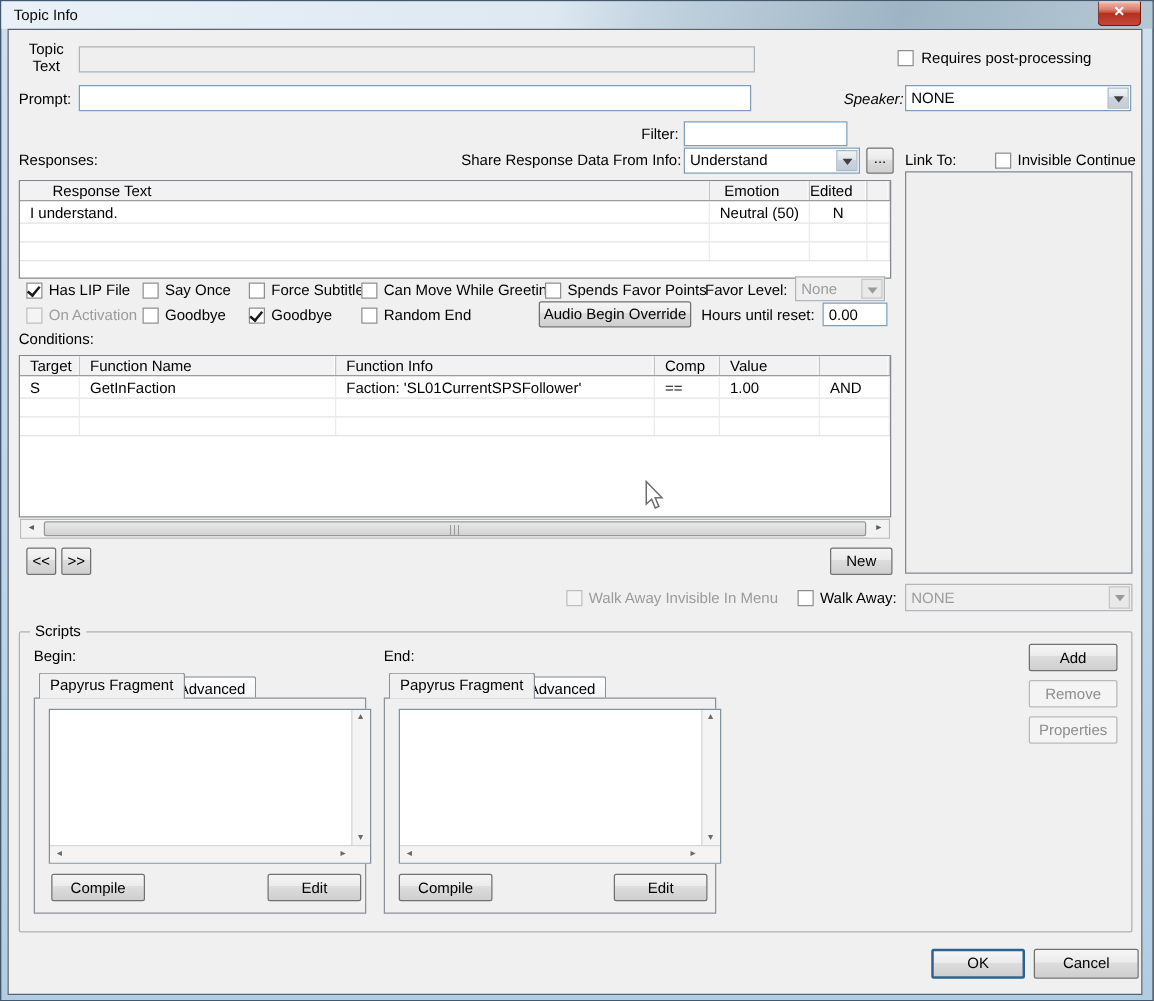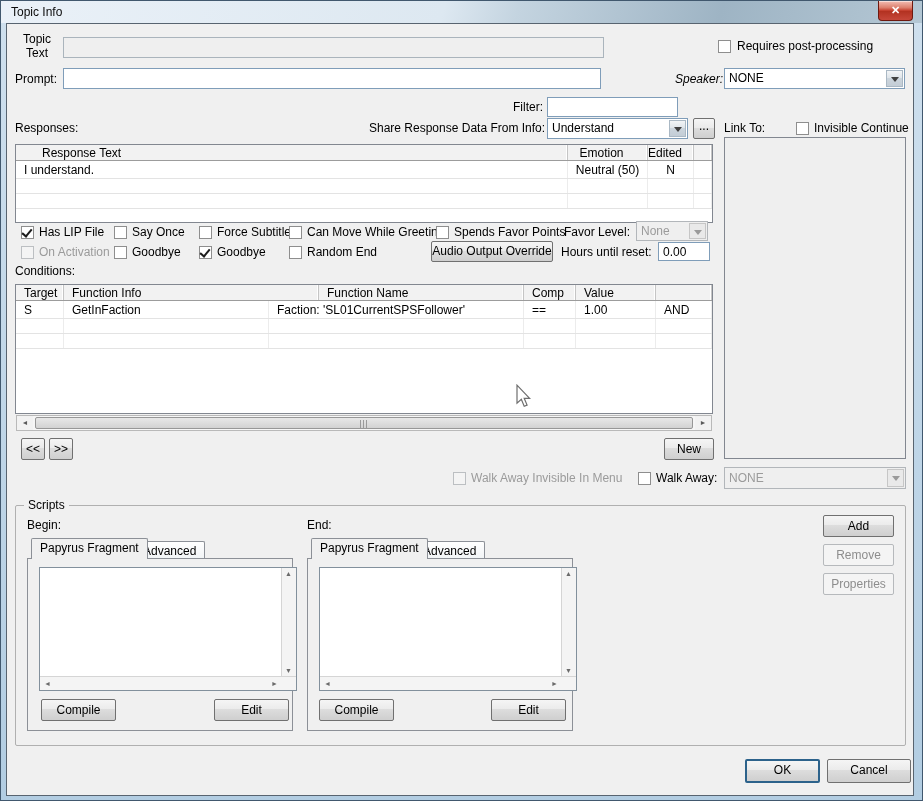--- a/index.html
+++ b/index.html
@@ -158,31 +158,31 @@
   </div>
 
   <div class="cb dis" style="left:20px;top:245px;"></div>
   <div class="lbl dis" style="left:38px;top:244px;">On Activation</div>
   <div class="cb" style="left:113px;top:245px;"></div>
   <div class="lbl" style="left:131px;top:244px;">Goodbye</div>
   <div class="cb on" style="left:198px;top:245px;"></div>
   <div class="lbl" style="left:216px;top:244px;">Goodbye</div>
   <div class="cb" style="left:288px;top:245px;"></div>
   <div class="lbl" style="left:306px;top:244px;">Random End</div>
-  <div class="btn" style="left:430px;top:240px;width:122px;height:21px;line-height:19px;">Audio Output Override</div>
+  <div class="btn" style="left:430px;top:240px;width:122px;height:21px;line-height:19px;">Audio Begin Override</div>
   <div class="lbl" style="left:560px;top:244px;">Hours until reset:</div>
   <div class="inp" style="left:657px;top:241px;width:52px;height:19px;padding:2px 0 0 4px;">0.00</div>
 
   <div class="lbl" style="left:14px;top:263px;">Conditions:</div>
 
   <div class="table" style="left:14px;top:283px;width:698px;height:130px;">
     <div class="thead">
       <div class="th" style="width:48px;">Target</div>
+      <div class="th" style="width:205px;">Function Name</div>
       <div class="th" style="width:255px;">Function Info</div>
-      <div class="th" style="width:205px;">Function Name</div>
       <div class="th" style="width:52px;">Comp</div>
       <div class="th" style="width:80px;">Value</div>
       <div class="th" style="flex:1;padding-left:0;"></div>
     </div>
     <div class="trow">
       <div class="td" style="width:48px;">S</div>
       <div class="td" style="width:205px;">GetInFaction</div>
       <div class="td" style="width:255px;">Faction: 'SL01CurrentSPSFollower'</div>
       <div class="td" style="width:52px;">==</div>
       <div class="td" style="width:80px;">1.00</div>

